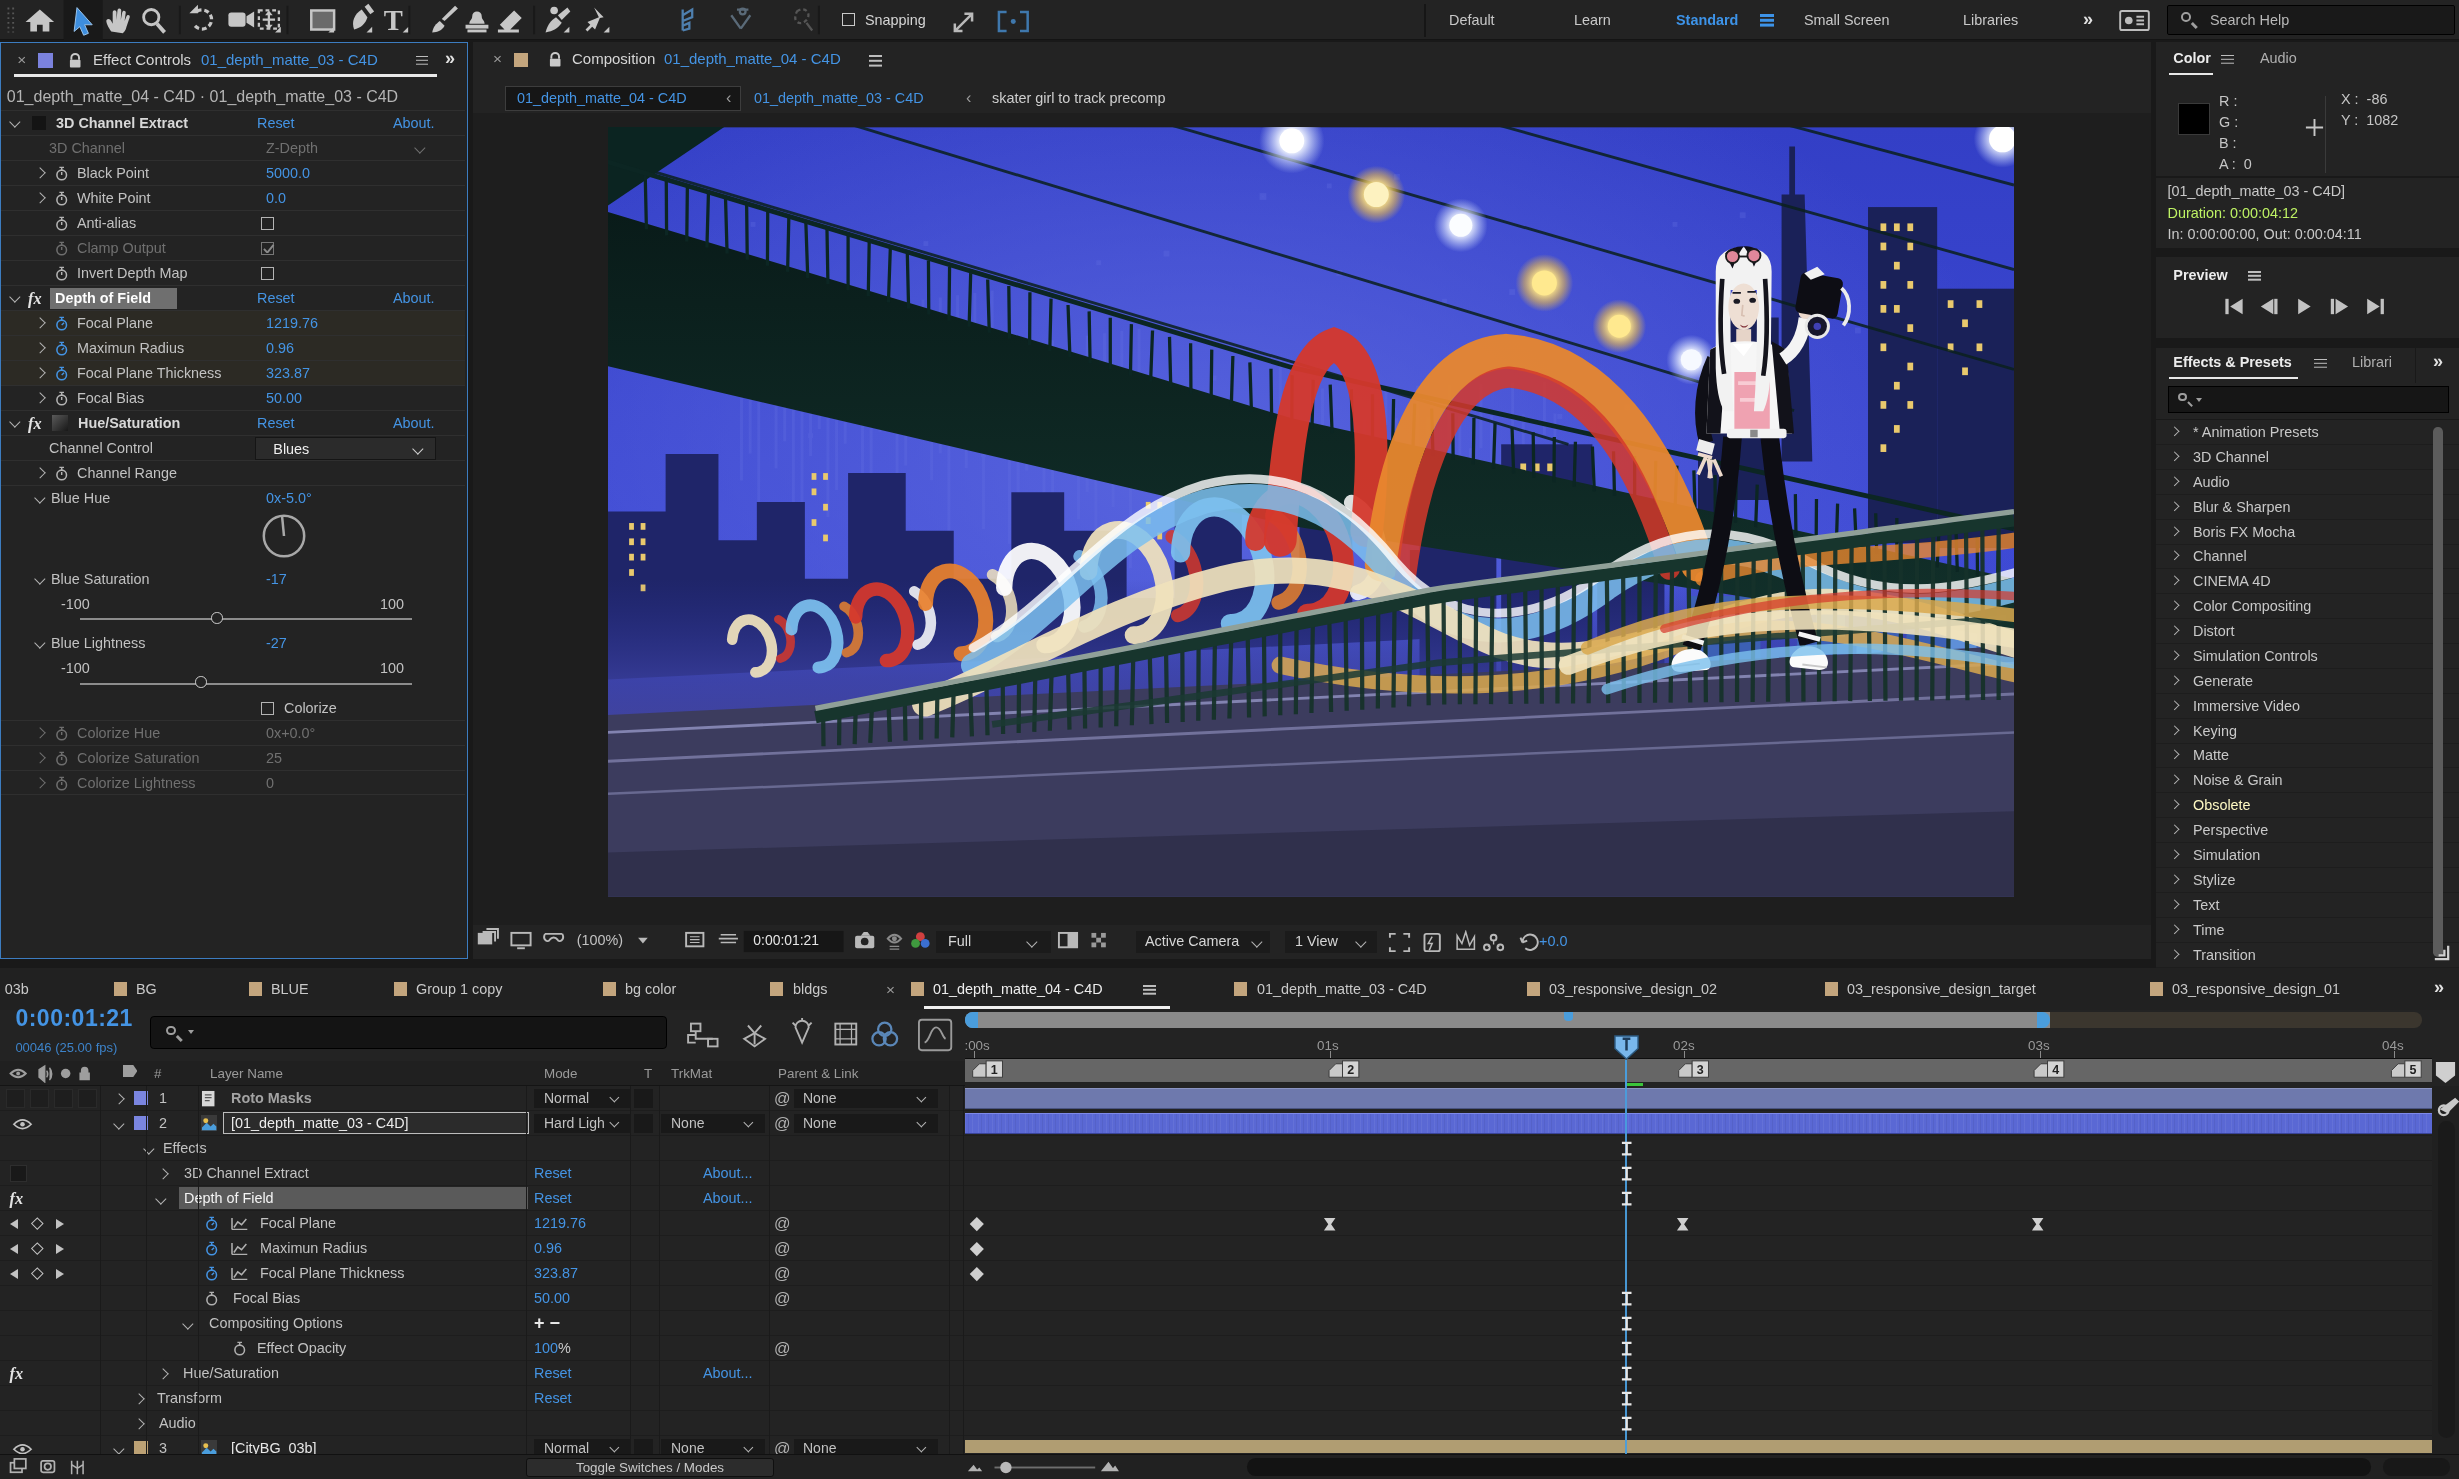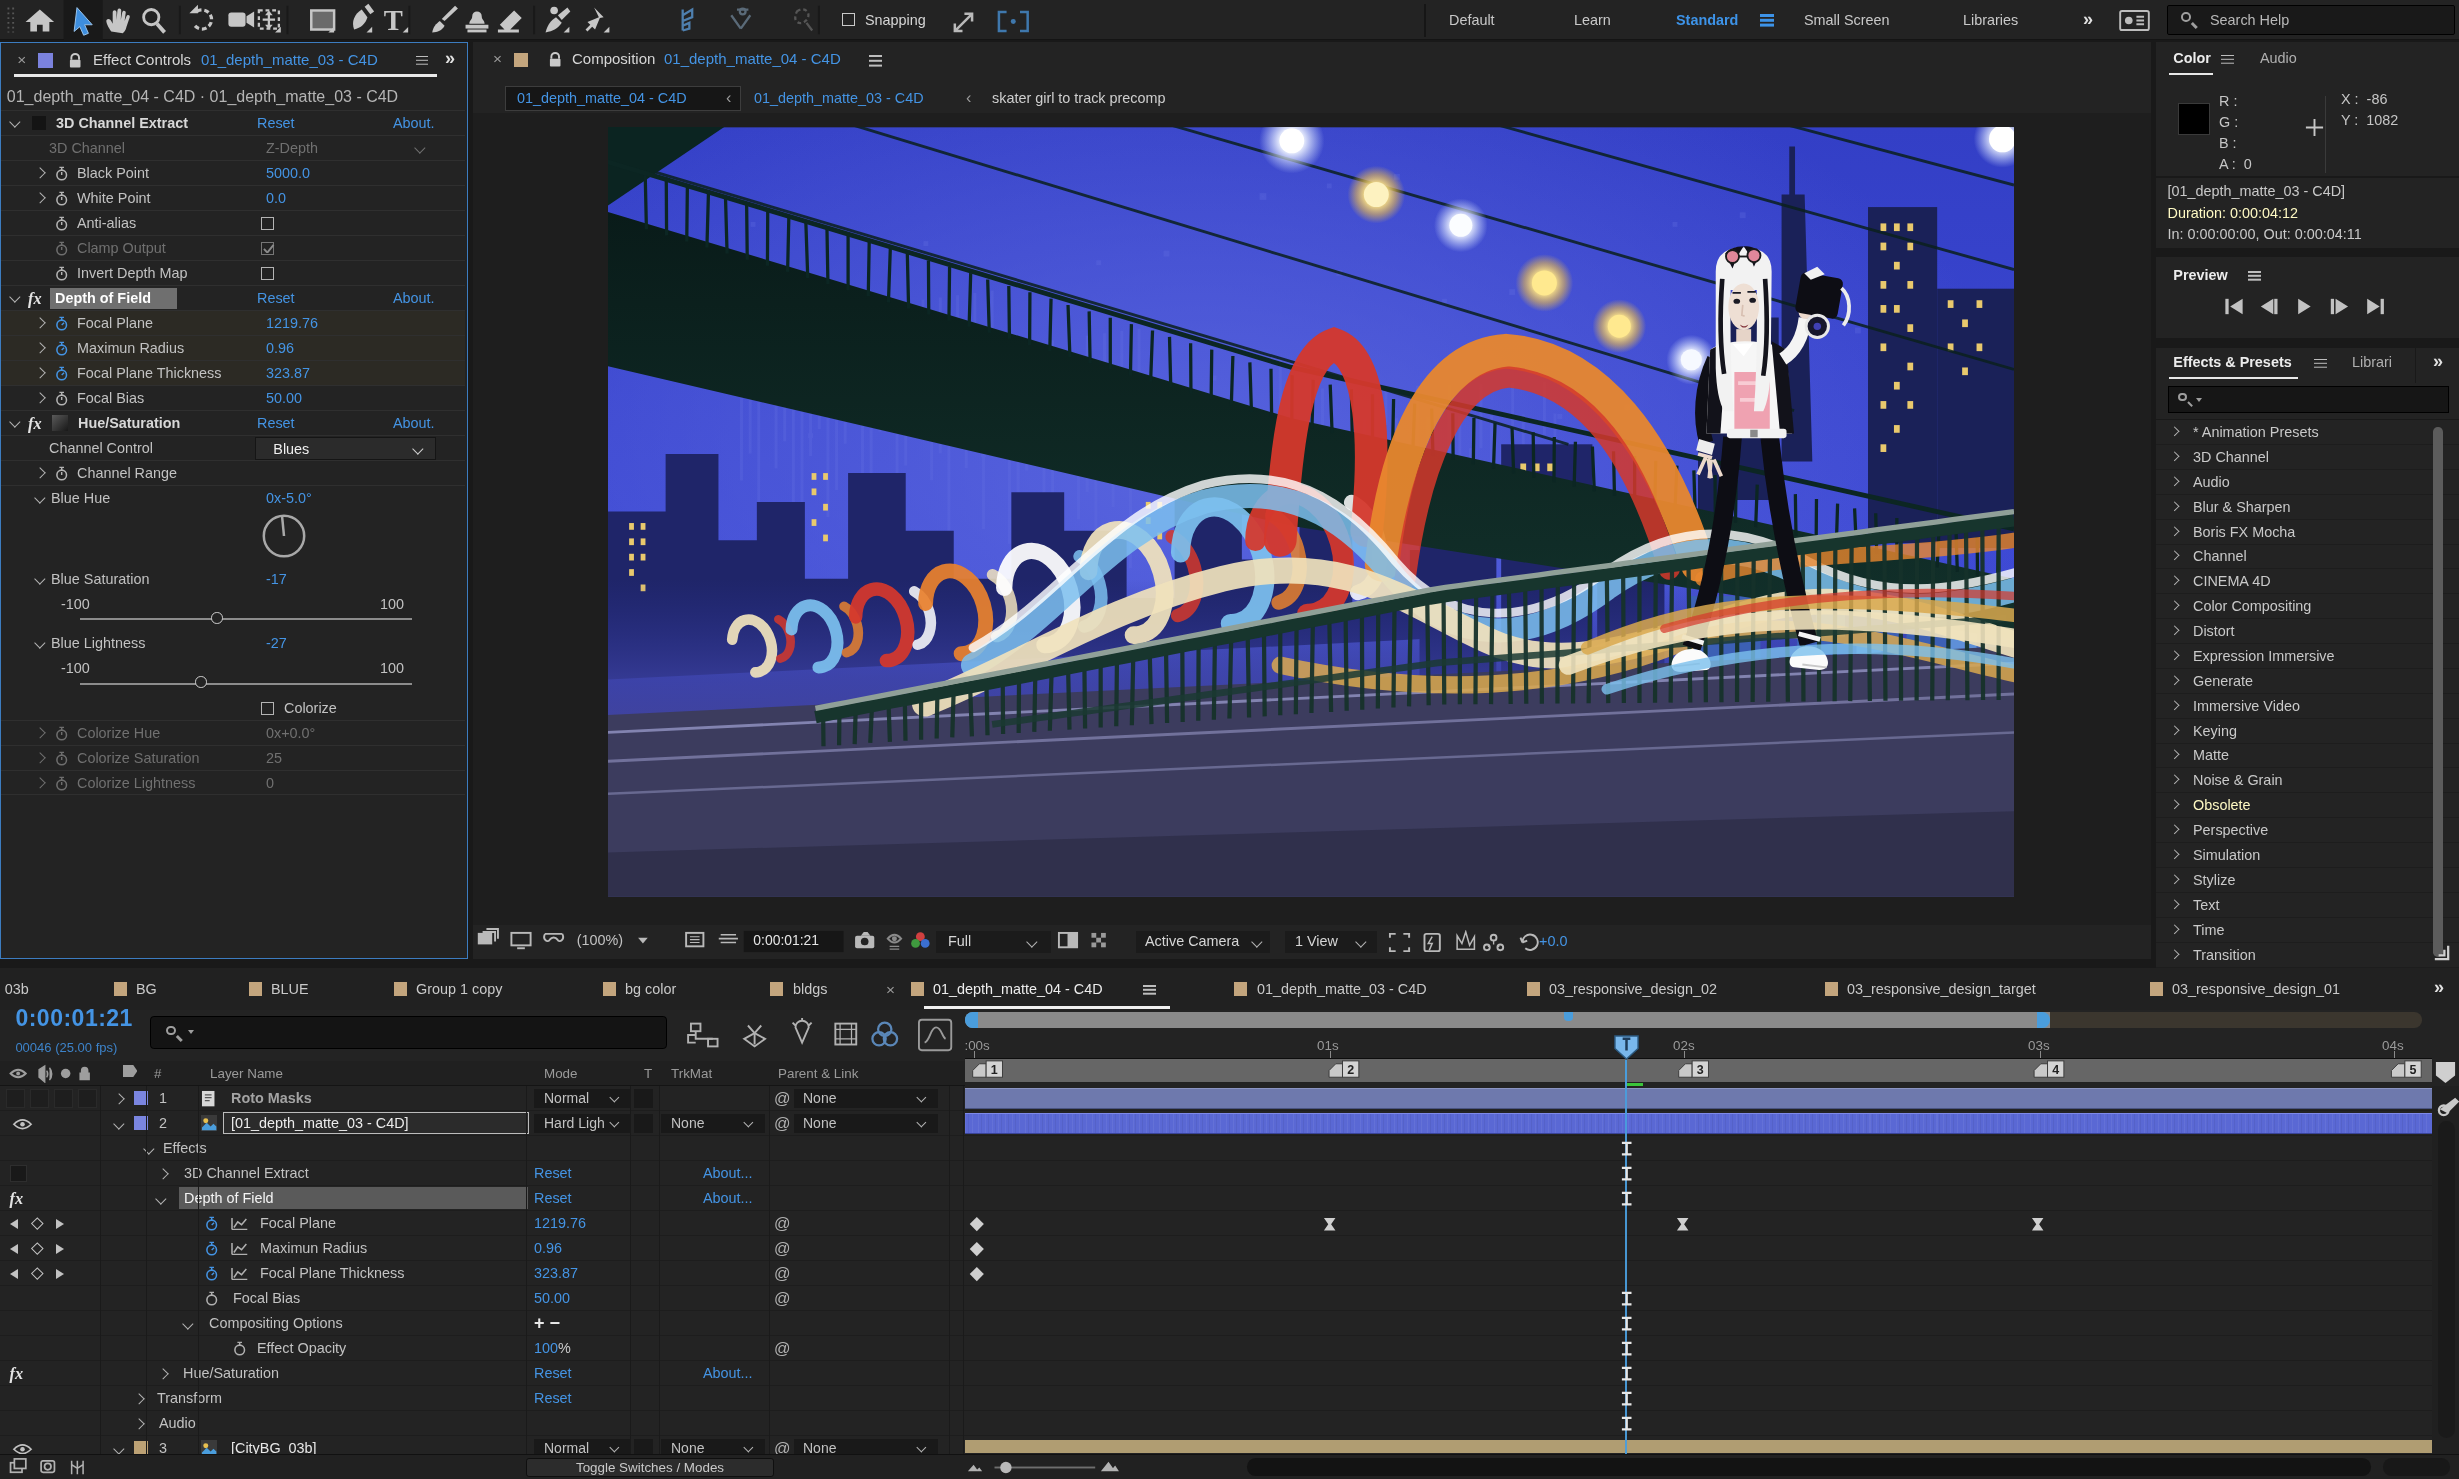--- a/index.html
+++ b/index.html
@@ -708,21 +708,21 @@
  <div class="r" style="left:63px;top:89px;color:#c6c6c6">B :</div>
  <div class="r" style="left:63px;top:110px;color:#c6c6c6">A :&nbsp;&nbsp;0</div>
  <div class="ab" style="left:169px;top:54px;width:1px;height:77px;background:#3a3a3a"></div>
  <svg class="ab" style="left:148px;top:75px" width="21" height="21" viewBox="0 0 22 22">
       <path d="M11 2 v18 M2 11 h18" stroke="#c6c6c6" stroke-width="2"></path>
     </svg>
  <div class="r" style="left:185px;top:45px;color:#c6c6c6">X :&nbsp;&nbsp;-86</div>
  <div class="r" style="left:185px;top:66px;color:#c6c6c6">Y :&nbsp;&nbsp;1082</div>
  <div class="ab" style="left:0;top:134px;width:304px;height:1.9px;background:#191919"></div>
  <div class="r" style="left:11.5px;top:137px;color:#c9c9c9">[01_depth_matte_03 - C4D]</div>
- <div class="r" style="left:11.5px;top:159px;color:#fef9c3">Duration: 0:00:04:12</div>
+ <div class="r" style="left:11.5px;top:159px;color:#bef264">Duration: 0:00:04:12</div>
  <div class="r" style="left:11.5px;top:180px;color:#c9c9c9">In: 0:00:00:00, Out: 0:00:04:11</div>
 </div>
 
 <div id="pv" class="panel" style="left:2156px;top:257px;width:304px;height:81px">
  <div class="r" style="left:17.3px;top:5.8px;color:#ececec;font-weight:bold">Preview</div>
  <div class="ab" style="left:92px;top:14.4px;width:12.5px;height:1.9px;background:#bdbdbd;box-shadow:0 3.8px 0 #bdbdbd,0 7.7px 0 #bdbdbd"></div>
  <svg class="ab" style="left:67px;top:38px" width="183" height="23" viewBox="0 0 190 24">
   <g fill="#c2c2c2">
    <rect x="2" y="4" width="3.4" height="16"></rect>
         <path d="M20 4 v16 L7 12 z"></path>
@@ -782,21 +782,21 @@
       <div class="r" style="left:0;top:174px;width:304px;border-bottom:1px solid #1d1d1d">
         <div class="cvR" style="left:15.4px;top:7.7px;width:6.7px;height:6.7px"></div>
         <div class="ab r" style="left:37px;color:#c9c9c9">Color Compositing</div>
       </div>
       <div class="r" style="left:0;top:199px;width:304px;border-bottom:1px solid #1d1d1d">
         <div class="cvR" style="left:15.4px;top:7.7px;width:6.7px;height:6.7px"></div>
         <div class="ab r" style="left:37px;color:#c9c9c9">Distort</div>
       </div>
       <div class="r" style="left:0;top:224px;width:304px;border-bottom:1px solid #1d1d1d">
         <div class="cvR" style="left:15.4px;top:7.7px;width:6.7px;height:6.7px"></div>
-        <div class="ab r" style="left:37px;color:#c9c9c9">Expression Immersive</div>
+        <div class="ab r" style="left:37px;color:#c9c9c9">Simulation Controls</div>
       </div>
       <div class="r" style="left:0;top:249px;width:304px;border-bottom:1px solid #1d1d1d">
         <div class="cvR" style="left:15.4px;top:7.7px;width:6.7px;height:6.7px"></div>
         <div class="ab r" style="left:37px;color:#c9c9c9">Generate</div>
       </div>
       <div class="r" style="left:0;top:274px;width:304px;border-bottom:1px solid #1d1d1d">
         <div class="cvR" style="left:15.4px;top:7.7px;width:6.7px;height:6.7px"></div>
         <div class="ab r" style="left:37px;color:#c9c9c9">Immersive Video</div>
       </div>
       <div class="r" style="left:0;top:299px;width:304px;border-bottom:1px solid #1d1d1d">

